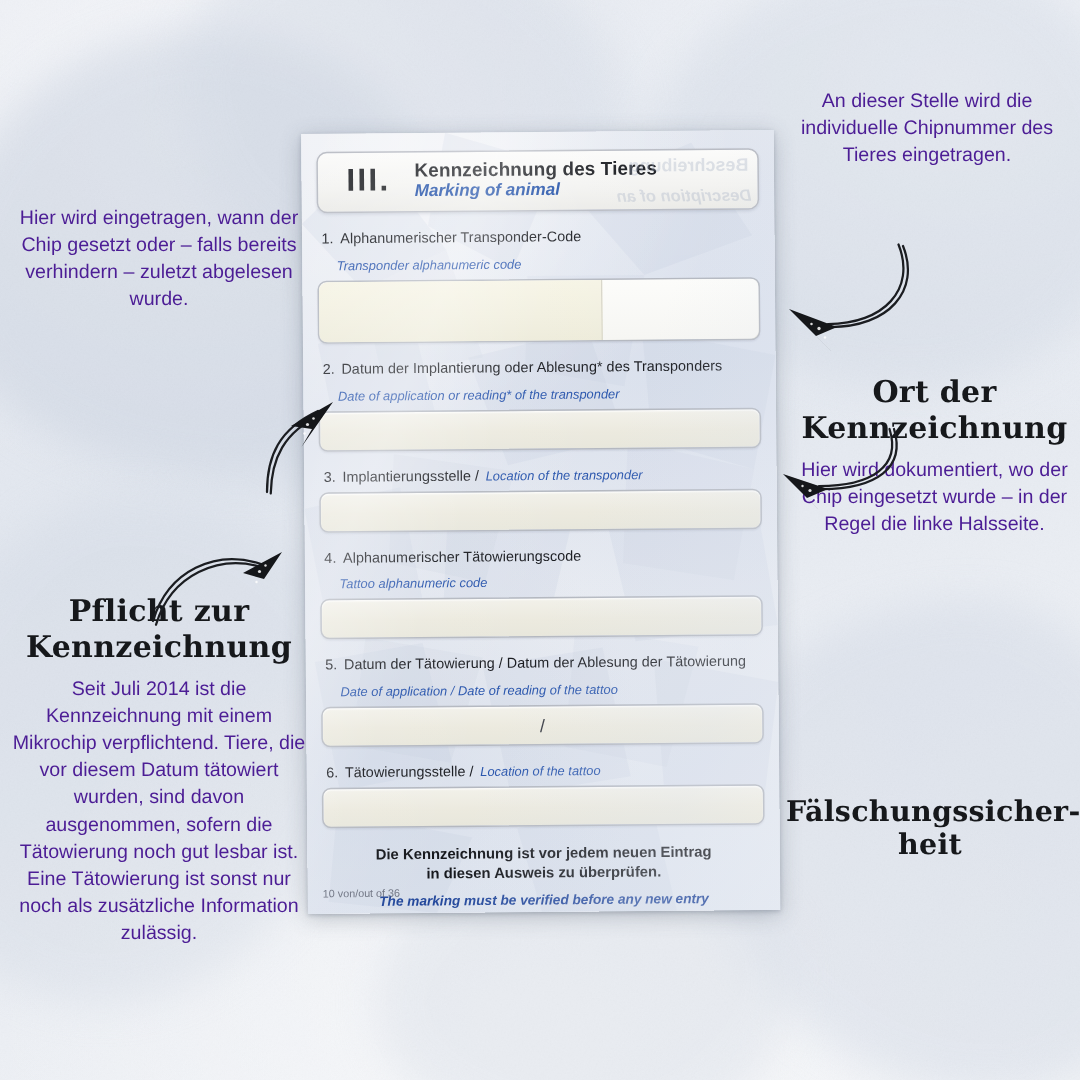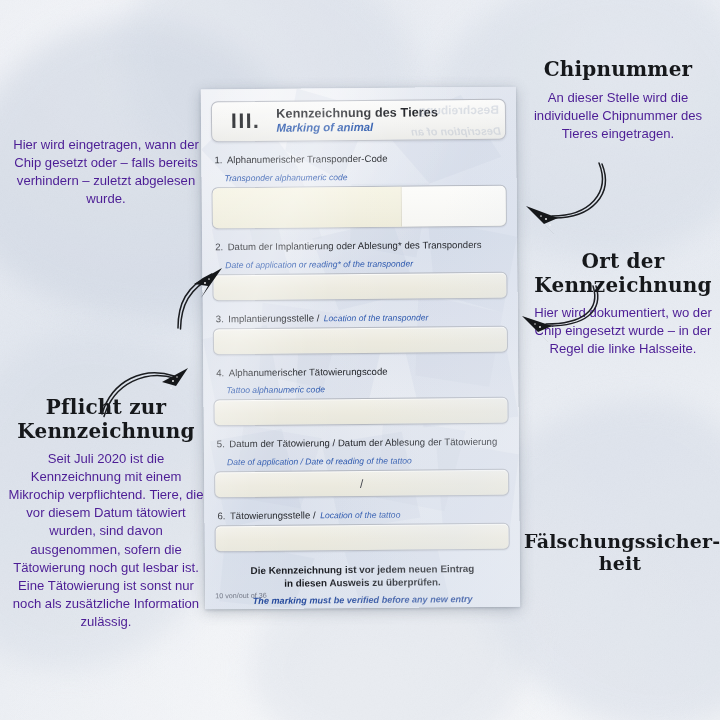--- a/index.html
+++ b/index.html
@@ -276,25 +276,24 @@
       <div class="pp-gloss"></div>
     </div>
   </div>
 
   <div class="ann" id="ann-datum">
     <p>Hier wird eingetragen, wann der Chip gesetzt oder – falls bereits verhindern – zuletzt abgelesen wurde.</p>
   </div>
 
   <div class="ann" id="ann-pflicht">
     <h2>Pflicht zur Kennzeichnung</h2>
-    <p>Seit Juli 2020 ist die Kennzeichnung mit einem Mikrochip verpflichtend. Tiere, die vor diesem Datum tätowiert wurden, sind davon ausgenommen, sofern die Tätowierung noch gut lesbar ist. Eine Tätowierung ist sonst nur noch als zusätzliche Information zulässig.</p>
+    <p>Seit Juli 2014 ist die Kennzeichnung mit einem Mikrochip verpflichtend. Tiere, die vor diesem Datum tätowiert wurden, sind davon ausgenommen, sofern die Tätowierung noch gut lesbar ist. Eine Tätowierung ist sonst nur noch als zusätzliche Information zulässig.</p>
   </div>
 
   <div class="ann" id="ann-chip">
-    <h2>Chipnummer</h2>
     <p>An dieser Stelle wird die individuelle Chipnummer des Tieres eingetragen.</p>
   </div>
 
   <div class="ann" id="ann-ort">
     <h2>Ort der Kennzeichnung</h2>
     <p>Hier wird dokumentiert, wo der Chip eingesetzt wurde – in der Regel die linke Halsseite.</p>
   </div>
 
   <div class="ann" id="ann-faelschung">
     <h2>Fälschungssicher-heit</h2>

